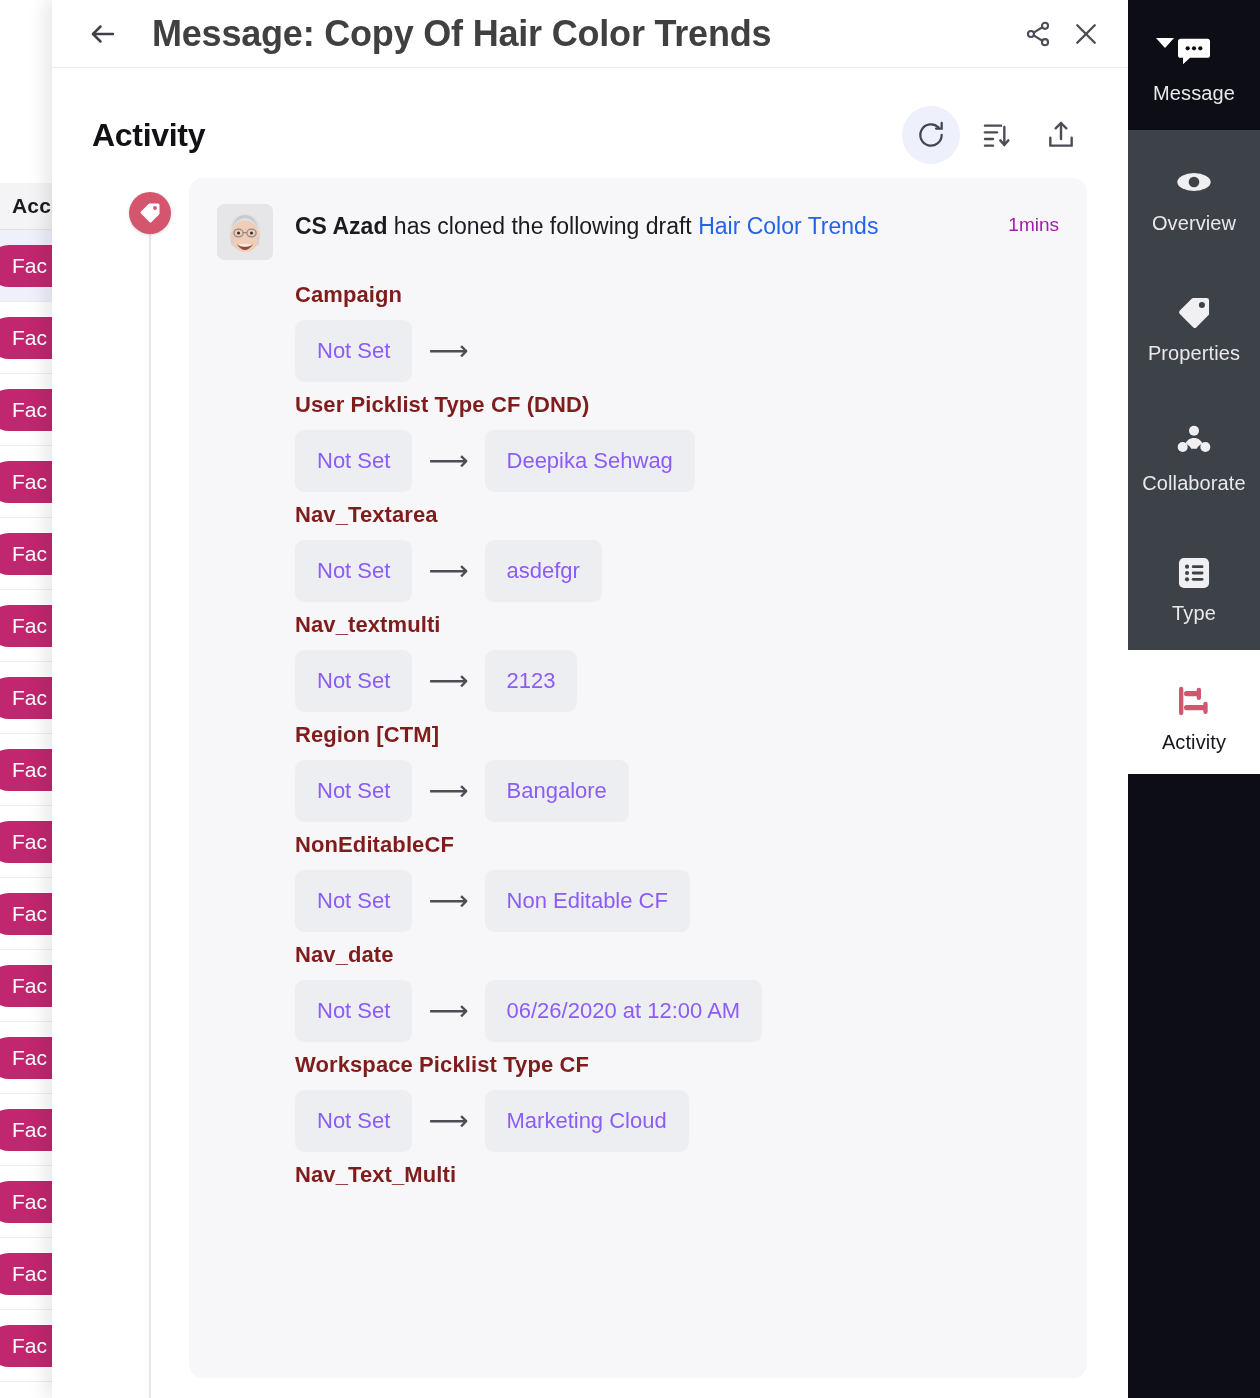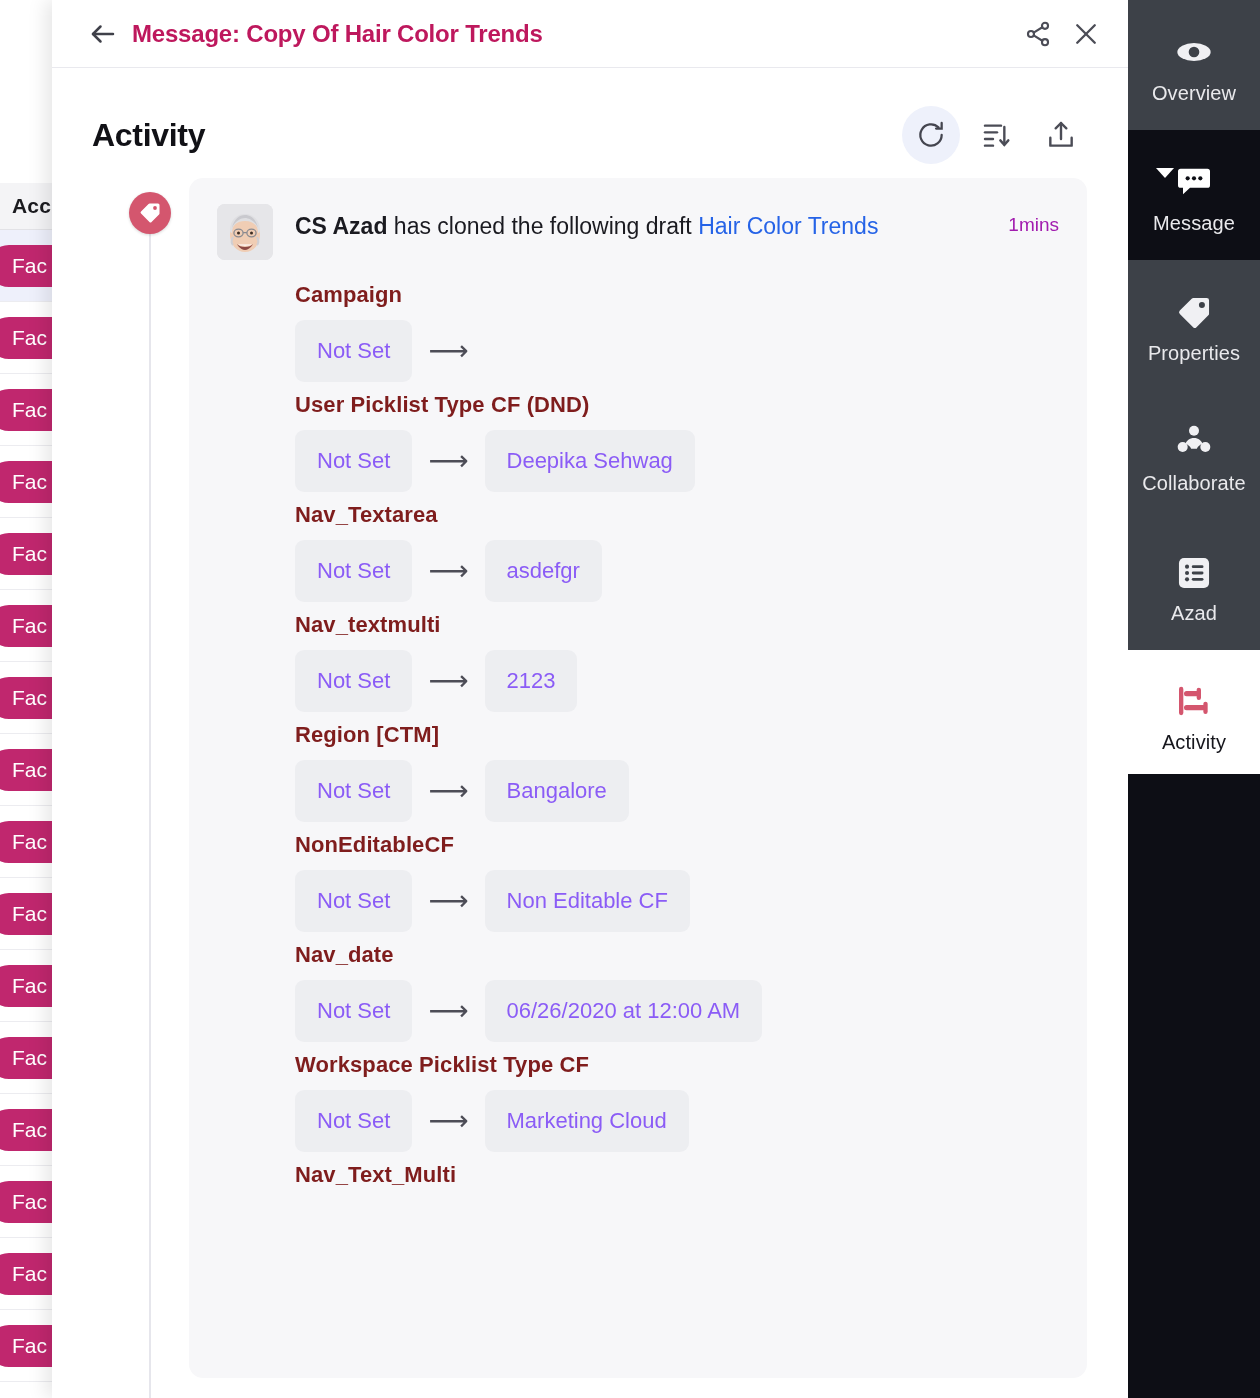--- a/index.html
+++ b/index.html
@@ -50,22 +50,22 @@
 
   
   #modal-header {
     position: relative; height: 68px; width: 100%;
     border-bottom: 1px solid #e9e9ee;
     display: flex; align-items: center; padding: 0 22px 0 34px;
     background:#ffffff;
   }
   #modal-header .back { width: 34px; height: 34px; display:flex; align-items:center; justify-content:center; cursor:pointer; }
   #modal-header .title {
-    margin-left: 12px;
-    font-size: 24px; font-weight: 700; color: #be185d; letter-spacing: -.2px;
+    margin-left: 32px;
+    font-size: 36px; font-weight: 700; color: #404040; letter-spacing: -.2px;
   }
   #modal-header .spacer { flex: 1; }
   #modal-header .hicon { width: 40px; height: 40px; display:flex; align-items:center; justify-content:center; cursor:pointer; margin-left: 8px; }
 
   
   #activity-head {
     display: flex; align-items: center;
     padding: 38px 40px 0 40px;
   }
   #activity-head .h {
@@ -389,40 +389,40 @@
             <div class="field">
               <div class="field-label">Nav_Text_Multi</div>
             </div>
           </div>
       </div>
     </div>
   </div>
 
   <div id="rail">
     <div id="rail-host">
-        <div class="rail-item ">
-          <div class="ico">
-            <svg width="40" height="40" viewBox="0 0 24 24" fill="#f0f0f3">
-              <ellipse cx="12" cy="12" rx="10" ry="5.4"></ellipse>
-              <circle cx="12" cy="12" r="3.2" fill="#3d4148"></circle>
-            </svg>
-          </div>
-          <div class="lbl">Overview</div>
-        </div>
         <div class="rail-item dark">
           <div class="rail-caret"></div>
           <div class="ico">
             <svg width="40" height="40" viewBox="0 0 24 24" fill="#ffffff">
               <path d="M4 4h16a1.6 1.6 0 0 1 1.6 1.6v8.3A1.6 1.6 0 0 1 20 15.5H9.6L5.4 19.3v-3.8H4a1.6 1.6 0 0 1-1.6-1.6V5.6A1.6 1.6 0 0 1 4 4z"></path>
               <circle cx="8.2" cy="9.8" r="1.25" fill="#0d0e15"></circle>
               <circle cx="12" cy="9.8" r="1.25" fill="#0d0e15"></circle>
               <circle cx="15.8" cy="9.8" r="1.25" fill="#0d0e15"></circle>
             </svg>
           </div>
           <div class="lbl">Message</div>
+        </div>
+        <div class="rail-item ">
+          <div class="ico">
+            <svg width="40" height="40" viewBox="0 0 24 24" fill="#f0f0f3">
+              <ellipse cx="12" cy="12" rx="10" ry="5.4"></ellipse>
+              <circle cx="12" cy="12" r="3.2" fill="#3d4148"></circle>
+            </svg>
+          </div>
+          <div class="lbl">Overview</div>
         </div>
         <div class="rail-item ">
           <div class="ico">
             <svg width="38" height="38" viewBox="0 0 24 24" fill="#f0f0f3">
               <path d="M11.6 2.5H20a1.5 1.5 0 0 1 1.5 1.5v8.4a1.5 1.5 0 0 1-.44 1.06l-7.5 7.5a1.5 1.5 0 0 1-2.12 0l-8.4-8.4a1.5 1.5 0 0 1 0-2.12l7.5-7.5a1.5 1.5 0 0 1 1.06-.44z"></path>
               <circle cx="17" cy="7" r="1.9" fill="#3d4148"></circle>
             </svg>
           </div>
           <div class="lbl">Properties</div>
         </div>
@@ -442,21 +442,21 @@
             <svg width="38" height="38" viewBox="0 0 24 24">
               <rect x="2.5" y="2.5" width="19" height="19" rx="3.2" fill="#f0f0f3"></rect>
               <circle cx="7.6" cy="8" r="1.3" fill="#3d4148"></circle>
               <circle cx="7.6" cy="12" r="1.3" fill="#3d4148"></circle>
               <circle cx="7.6" cy="16" r="1.3" fill="#3d4148"></circle>
               <rect x="10.6" y="7.1" width="7.4" height="1.8" rx=".9" fill="#3d4148"></rect>
               <rect x="10.6" y="11.1" width="7.4" height="1.8" rx=".9" fill="#3d4148"></rect>
               <rect x="10.6" y="15.1" width="7.4" height="1.8" rx=".9" fill="#3d4148"></rect>
             </svg>
           </div>
-          <div class="lbl">Azad</div>
+          <div class="lbl">Type</div>
         </div>
         <div class="rail-item active">
           <div class="ico">
             <svg width="40" height="40" viewBox="0 0 24 24" fill="#d4566e">
               <rect x="3" y="3.5" width="2.6" height="17" rx="1.3"></rect>
               <rect x="6" y="6" width="9" height="3.2" rx="1.5"></rect>
               <rect x="6" y="14.4" width="13" height="3.2" rx="1.5"></rect>
               <rect x="13.6" y="4" width="2.6" height="7.4" rx="1.3"></rect>
               <rect x="17.6" y="12.4" width="2.6" height="7.4" rx="1.3"></rect>
             </svg>

